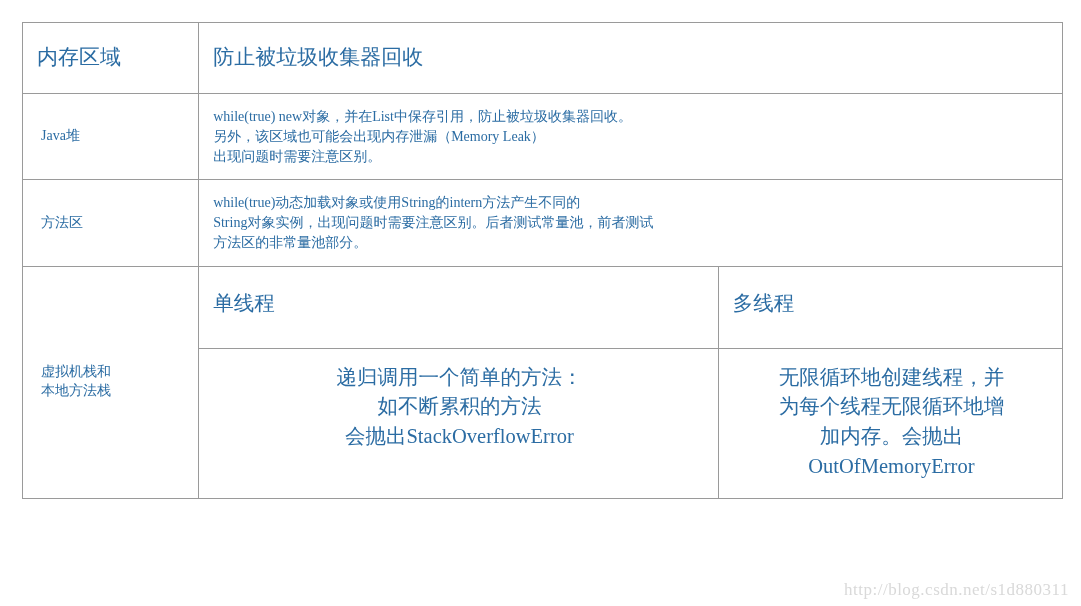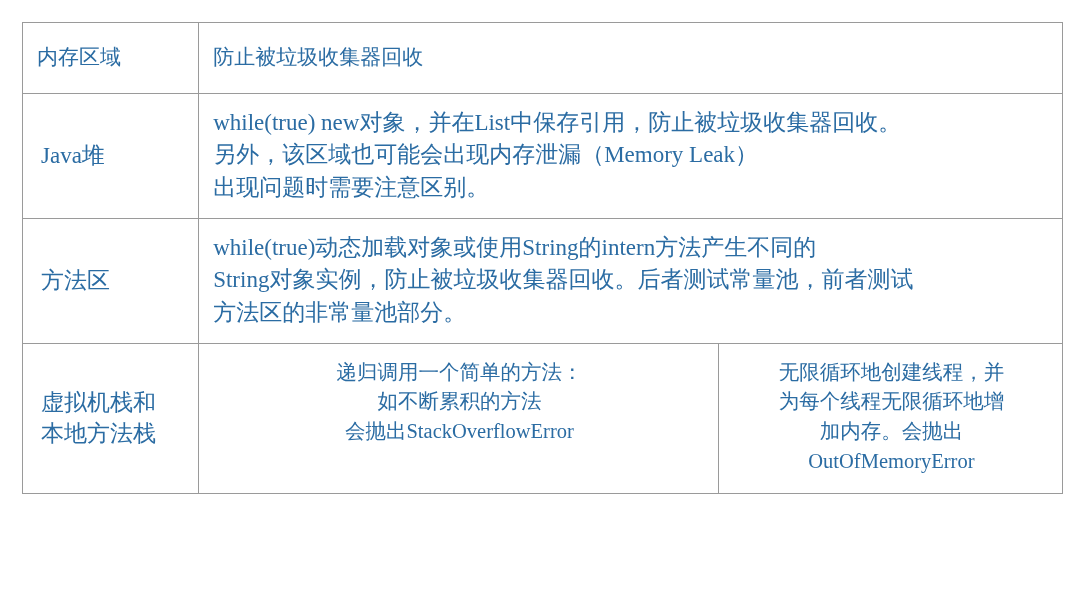--- a/index.html
+++ b/index.html
@@ -53,28 +53,28 @@
 
   
   .row-head td .cell-pad {
     font-size: 21px;
     padding-top: 20px;
     padding-bottom: 20px;
   }
 
   
   .area-label {
-    font-size: 23px;
+    font-size: 14px;
     line-height: 1.35;
     padding: 10px 12px 10px 18px;
     white-space: pre-line;
   }
 
   .body-text {
-    font-size: 23px;
+    font-size: 14px;
     line-height: 1.42;
     white-space: pre-line;
     padding: 13px 12px 13px 14px;
   }
 
   
   .thread-table {
     width: 100%;
     border-collapse: collapse;
     table-layout: fixed;
@@ -153,52 +153,61 @@
 出现问题时需要注意区别。</div>
         </td>
       </tr>
 
       <tr>
         <td>
           <div class="area-label">方法区</div>
         </td>
         <td>
           <div class="body-text">while(true)动态加载对象或使用String的intern方法产生不同的
-String对象实例，防止被垃圾收集器回收。后者测试常量池，前者测试
+String对象实例，出现问题时需要注意区别。后者测试常量池，前者测试
 方法区的非常量池部分。</div>
         </td>
       </tr>
 
       <tr>
         <td>
           <div class="area-label">虚拟机栈和
 本地方法栈</div>
         </td>
         <td class="outer-cell-nopad">
           <table class="thread-table">
             <colgroup>
               <col class="th-col-single">
               <col class="th-col-multi">
             </colgroup>
             <tbody>
               <tr>
                 <td>
+                  <div class="thread-head">单线程</div>
+                </td>
+                <td>
+                  <div class="thread-head">多线程</div>
+                </td>
+              </tr>
+              <tr>
+                <td>
                   <div class="thread-body">递归调用一个简单的方法：
 如不断累积的方法
 会抛出StackOverflowError</div>
                 </td>
                 <td>
                   <div class="thread-body">无限循环地创建线程，并
 为每个线程无限循环地增
 加内存。会抛出
 OutOfMemoryError</div>
                 </td>
               </tr>
             </tbody>
           </table>
         </td>
       </tr>
 
     </tbody>
   </table>
 
+  <div class="watermark">http://blog.csdn.net/s1d880311</div>
 
 </div>
 
 </body></html>

